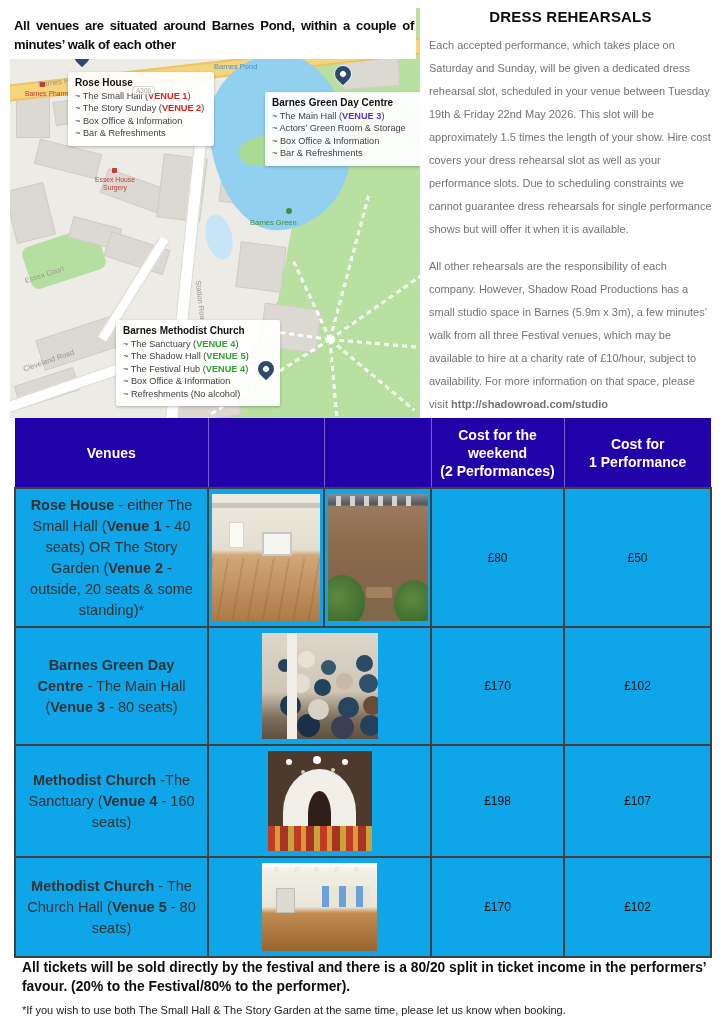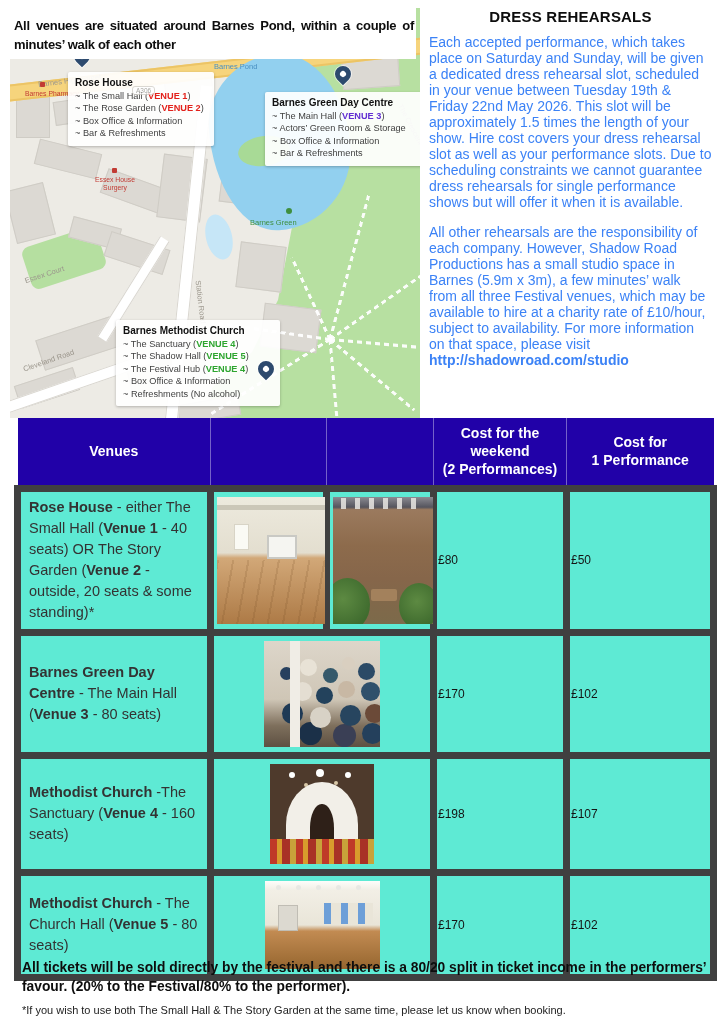--- a/index.html
+++ b/index.html
@@ -35,30 +35,30 @@
   .vbox h4{margin:0 0 2px 0;font-size:10px;color:#111;}
   .vline{font-size:9.2px;line-height:12.4px;color:#3f3f3f;white-space:nowrap;}
   .pin{position:absolute;width:16px;height:16px;background:#2d4a6e;border-radius:50% 50% 50% 0;transform:rotate(-45deg);z-index:6;box-shadow:0 0 0 1px rgba(255,255,255,.6);}
   .pin::after{content:"";position:absolute;width:6px;height:6px;background:#fff;border-radius:50%;top:5px;left:5px;}
   .map-title{position:absolute;left:0;top:0;width:400px;background:#fff;padding:8px 2px 5px 4px;z-index:7;
              font-weight:700;font-size:13px;line-height:19px;letter-spacing:-0.3px;color:#0d0d0d;text-align:justify;}
 
   
   .dress{position:absolute;left:429px;top:8px;width:283px;}
   .dress h3{margin:0 0 9px 0;text-align:center;font-size:15px;letter-spacing:.2px;color:#0d0d0d;}
-  .dress p{margin:0 0 14px 0;font-size:14px;line-height:16px;color:#3b82f6;}
+  .dress p{margin:0 0 14px 0;font-size:11px;line-height:23px;color:#737373;}
 
   
   .tblwrap{position:absolute;left:14px;top:418px;}
   table{border-collapse:collapse;table-layout:fixed;width:696px;}
   thead th{background:#2101a8;color:#fff;font-weight:700;font-size:14px;line-height:18px;
            border:none;border-right:1px solid rgba(255,255,255,.38);white-space:pre-line;vertical-align:middle;}
   thead th:last-child{border-right:none;}
   thead tr{height:70px;}
-  tbody td{border:7px solid #404040;vertical-align:middle;text-align:left;background:#5eead4;}
+  tbody td{border:2px solid #404040;vertical-align:middle;text-align:center;background:#0ea5e9;}
   .r1{height:138px;}.r2{height:117px;}.r3{height:112px;}.r4{height:96px;}
   .vname{font-size:14.5px;line-height:21px;color:#333;padding:0 8px;}
   .cost{font-size:12px;color:#141414;}
   .photocell{padding:5px 3px;}
   .photo{position:relative;overflow:hidden;margin:0 auto;}
   
   .ph-hall{width:108px;height:127px;background:linear-gradient(180deg,#edeade 0%,#e3decf 44%,#d2a878 48%,#ad7a46 100%);}
   .ph-hall::after{content:"";position:absolute;left:0;bottom:0;width:100%;height:50%;
       background:repeating-linear-gradient(100deg,rgba(110,70,30,.16) 0 2px,rgba(0,0,0,0) 2px 15px);}
   .wb{position:absolute;left:46%;top:30%;width:26px;height:20px;background:#f5f5f1;border:2px solid #c9c9c4;}
@@ -156,21 +156,21 @@
     <div class="poi-ic" style="left:30px;top:74px;"></div>
     <div class="mlabel mlabel-red" style="left:4px;top:82px;width:76px;">Barnes Pharmacy</div>
     <div class="poi-ic" style="left:102px;top:160px;"></div>
     <div class="mlabel mlabel-red" style="left:72px;top:168px;width:66px;">Essex House
 Surgery</div>
     <div class="shield" style="left:122px;top:78px;">A306</div>
 
     <div class="vbox" style="left:58px;top:64px;width:132px;">
       <h4>Rose House</h4>
       <div class="vline"><span>~ The Small Hall (</span><span style="font-weight: 700; color: rgb(227, 33, 27);">VENUE 1</span><span>)</span></div>
-      <div class="vline"><span>~ The Rose Garden (</span><span style="font-weight: 700; color: rgb(227, 33, 27);">VENUE 2</span><span>)</span></div>
+      <div class="vline"><span>~ The Story Sunday (</span><span style="font-weight: 700; color: rgb(227, 33, 27);">VENUE 2</span><span>)</span></div>
       <div class="vline"><span>~ Box Office &amp; Information</span></div>
       <div class="vline"><span>~ Bar &amp; Refreshments</span></div>
     </div>
     <div class="vbox" style="left:255px;top:84px;width:158px;">
       <h4>Barnes Green Day Centre</h4>
       <div class="vline"><span>~ The Main Hall (</span><span style="font-weight: 700; color: rgb(98, 48, 210);">VENUE 3</span><span>)</span></div>
       <div class="vline"><span>~ Actors’ Green Room &amp; Storage</span></div>
       <div class="vline"><span>~ Box Office &amp; Information</span></div>
       <div class="vline"><span>~ Bar &amp; Refreshments</span></div>
     </div>

